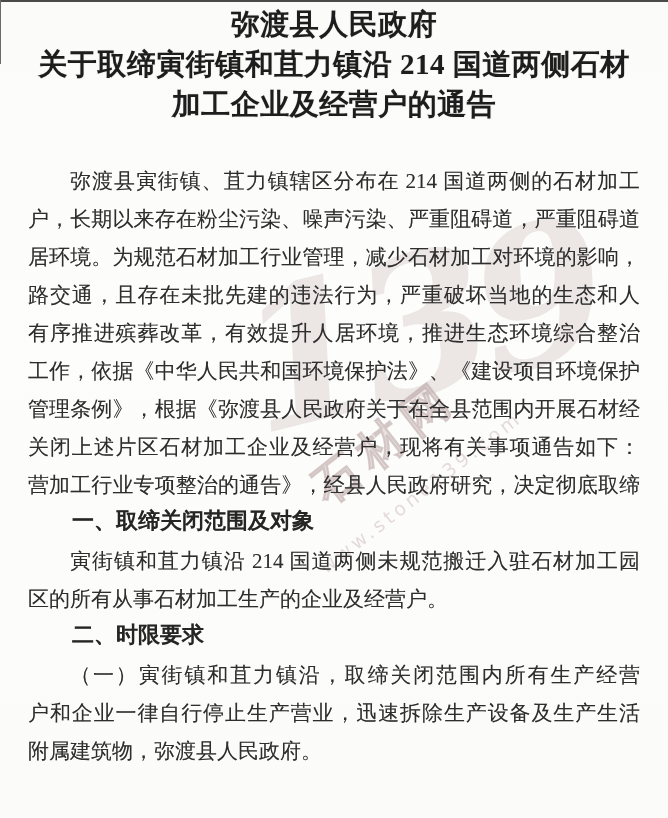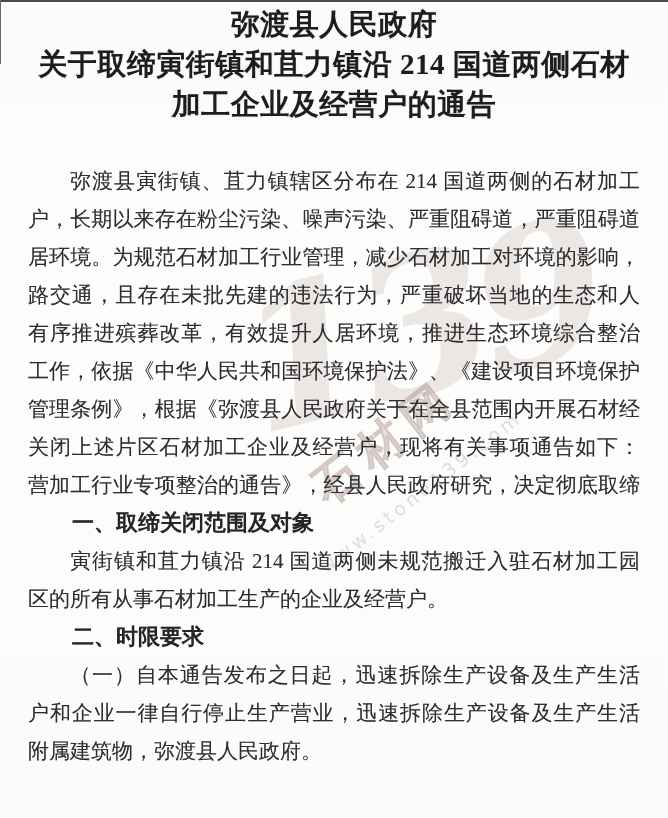--- a/index.html
+++ b/index.html
@@ -88,21 +88,21 @@
     white-space: normal;
     text-align: justify;
     text-align-last: justify;
   }
   .line.last {
     text-align: center;
     text-align-last: left;
   }
   .line.indent { text-indent: 42px; }
   .line.heading {
-    font-family: Liberation Sans, sans-serif;
+    font-family: Liberation Mono, monospace;
     font-weight: 700;
     font-size: 22px;
     color: #252525;
     text-align: right;
     text-align-last: left;
     text-indent: 44px;
   }
 </style>
 </head>
 <body>
@@ -136,19 +136,19 @@
     <div class="line">关闭上述片区石材加工企业及经营户，现将有关事项通告如下：</div>
     <div class="line">营加工行业专项整治的通告》，经县人民政府研究，决定彻底取缔</div>
 
     <div class="line heading">一、取缔关闭范围及对象</div>
 
     <div class="line indent">寅街镇和苴力镇沿 214 国道两侧未规范搬迁入驻石材加工园</div>
     <div class="line last">区的所有从事石材加工生产的企业及经营户。</div>
 
     <div class="line heading">二、时限要求</div>
 
-    <div class="line indent">（一）自本通告发布之日起，迅速拆除生产设备及生产生活</div>
+    <div class="line indent">（一）寅街镇和苴力镇沿，取缔关闭范围内所有生产经营</div>
     <div class="line">户和企业一律自行停止生产营业，迅速拆除生产设备及生产生活</div>
     <div class="line last">附属建筑物，弥渡县人民政府。</div>
 
   </main>
 
 </div>
 
 </body></html>

